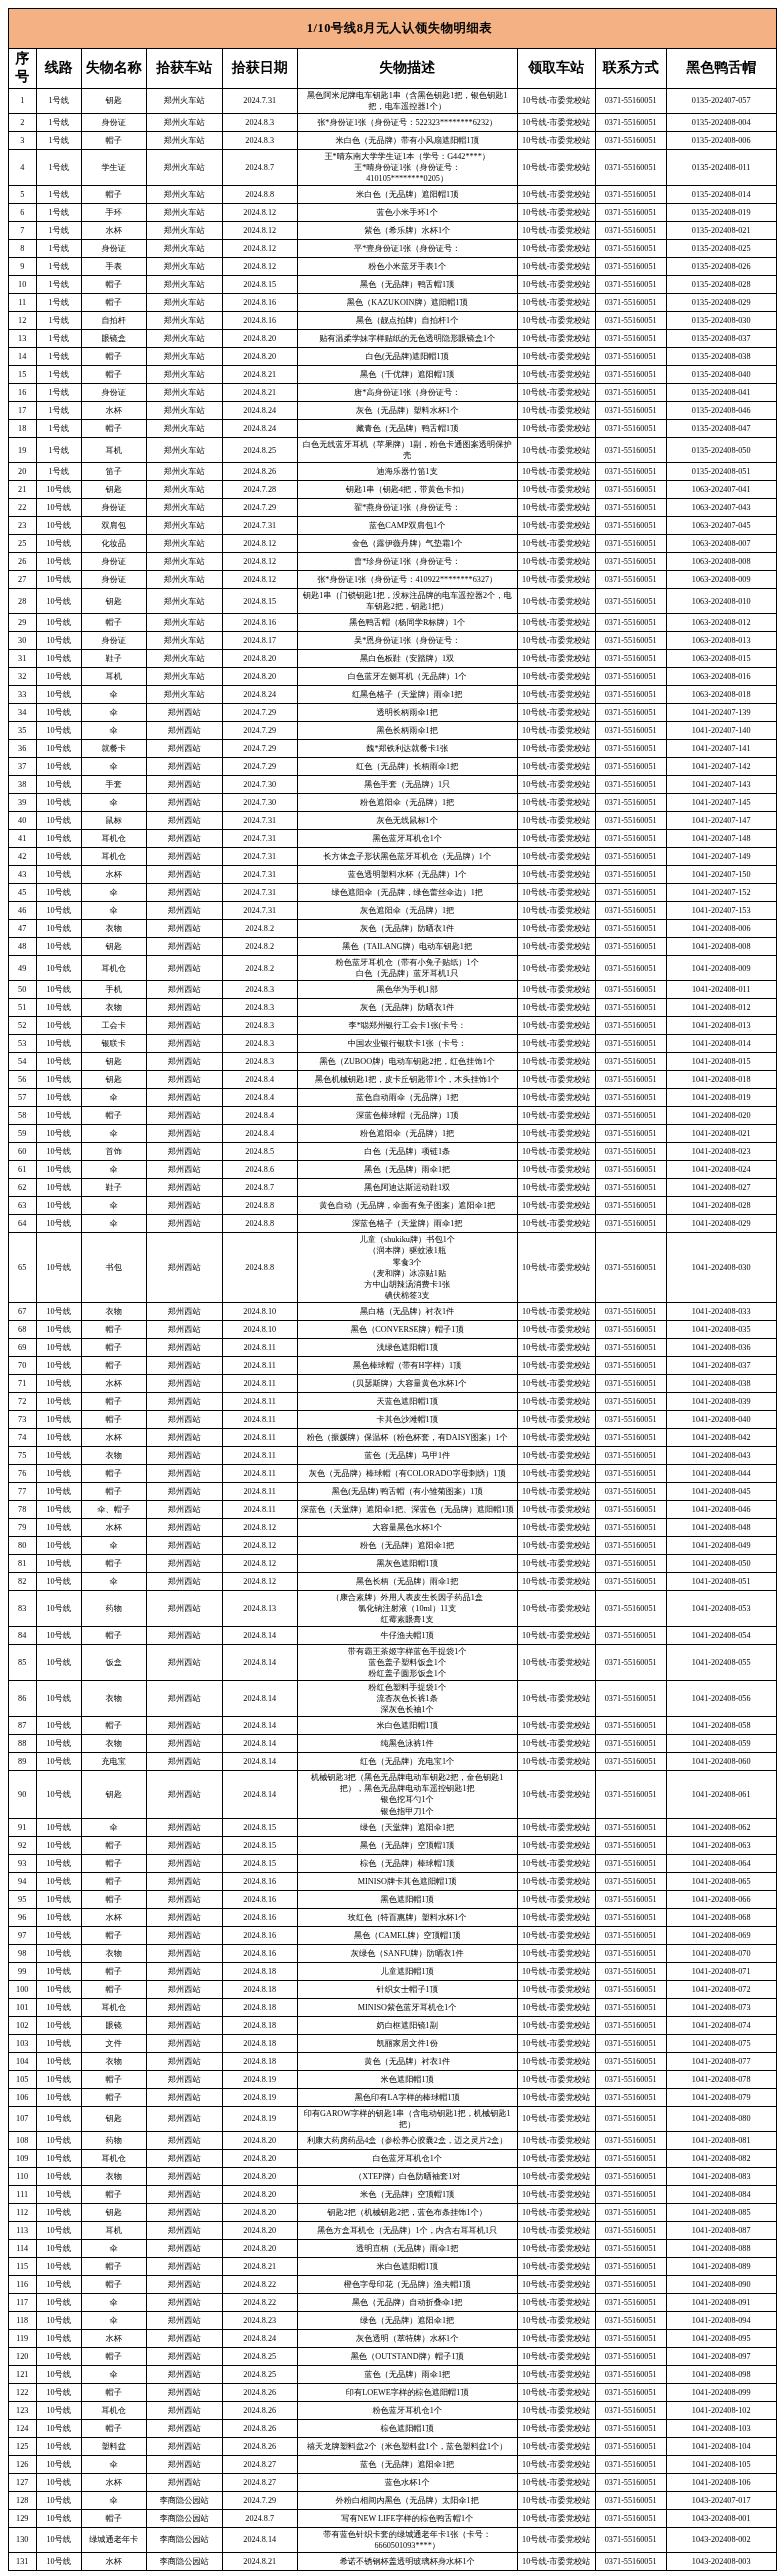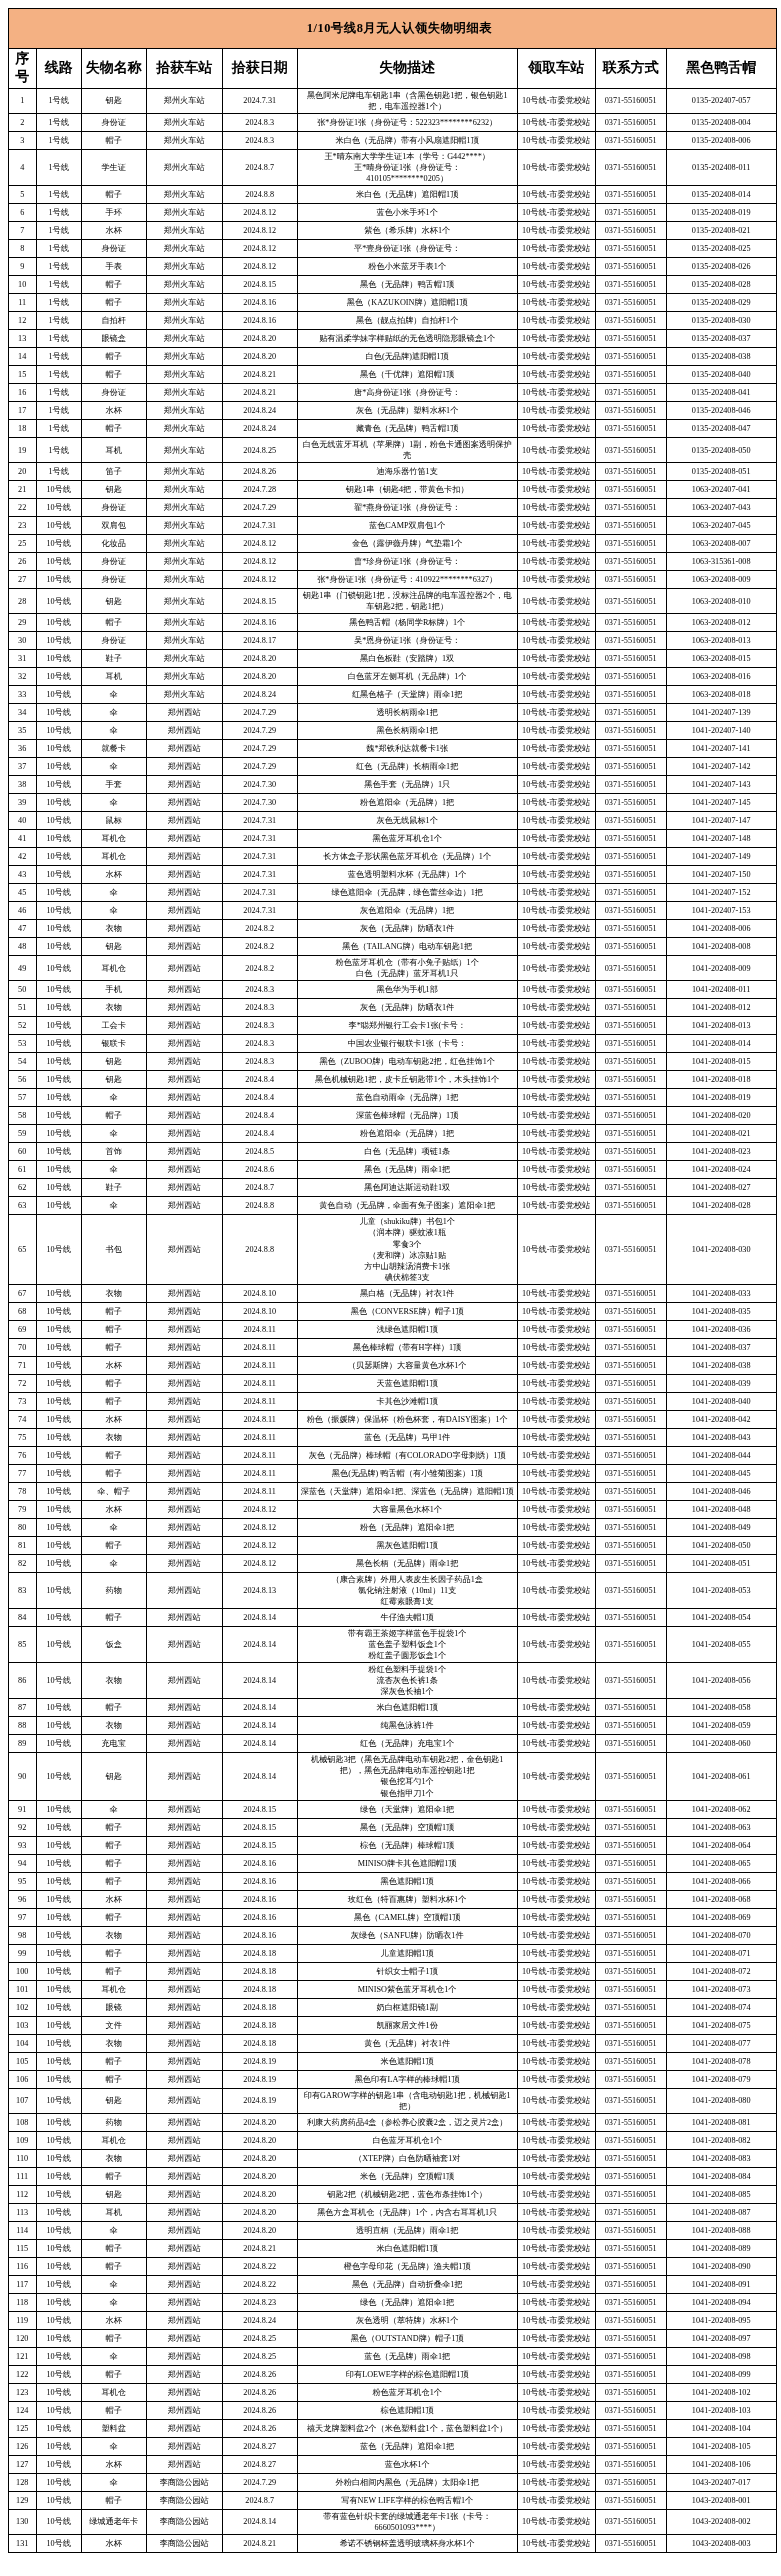--- a/index.html
+++ b/index.html
@@ -312,21 +312,21 @@
         </tr>
         <tr>
           <td>26</td>
           <td>10号线</td>
           <td>身份证</td>
           <td>郑州火车站</td>
           <td>2024.8.12</td>
           <td class="desc">曹*珍身份证1张（身份证号：</td>
           <td>10号线-市委党校站</td>
           <td>0371-55160051</td>
-          <td>1063-315361-008</td>
+          <td>1063-202408-008</td>
         </tr>
         <tr>
           <td>27</td>
           <td>10号线</td>
           <td>身份证</td>
           <td>郑州火车站</td>
           <td>2024.8.12</td>
           <td class="desc">张*身份证1张（身份证号：410922********6327）</td>
           <td>10号线-市委党校站</td>
           <td>0371-55160051</td>
@@ -699,20 +699,31 @@
         <tr>
           <td>63</td>
           <td>10号线</td>
           <td>伞</td>
           <td>郑州西站</td>
           <td>2024.8.8</td>
           <td class="desc">黄色自动（无品牌，伞面有兔子图案）遮阳伞1把</td>
           <td>10号线-市委党校站</td>
           <td>0371-55160051</td>
           <td>1041-202408-028</td>
+        </tr>
+        <tr>
+          <td>64</td>
+          <td>10号线</td>
+          <td>伞</td>
+          <td>郑州西站</td>
+          <td>2024.8.8</td>
+          <td class="desc">深蓝色格子（天堂牌）雨伞1把</td>
+          <td>10号线-市委党校站</td>
+          <td>0371-55160051</td>
+          <td>1041-202408-029</td>
         </tr>
         <tr>
           <td>65</td>
           <td>10号线</td>
           <td>书包</td>
           <td>郑州西站</td>
           <td>2024.8.8</td>
           <td class="desc">儿童（shukiku牌）书包1个
 （润本牌）驱蚊液1瓶
 零食3个

